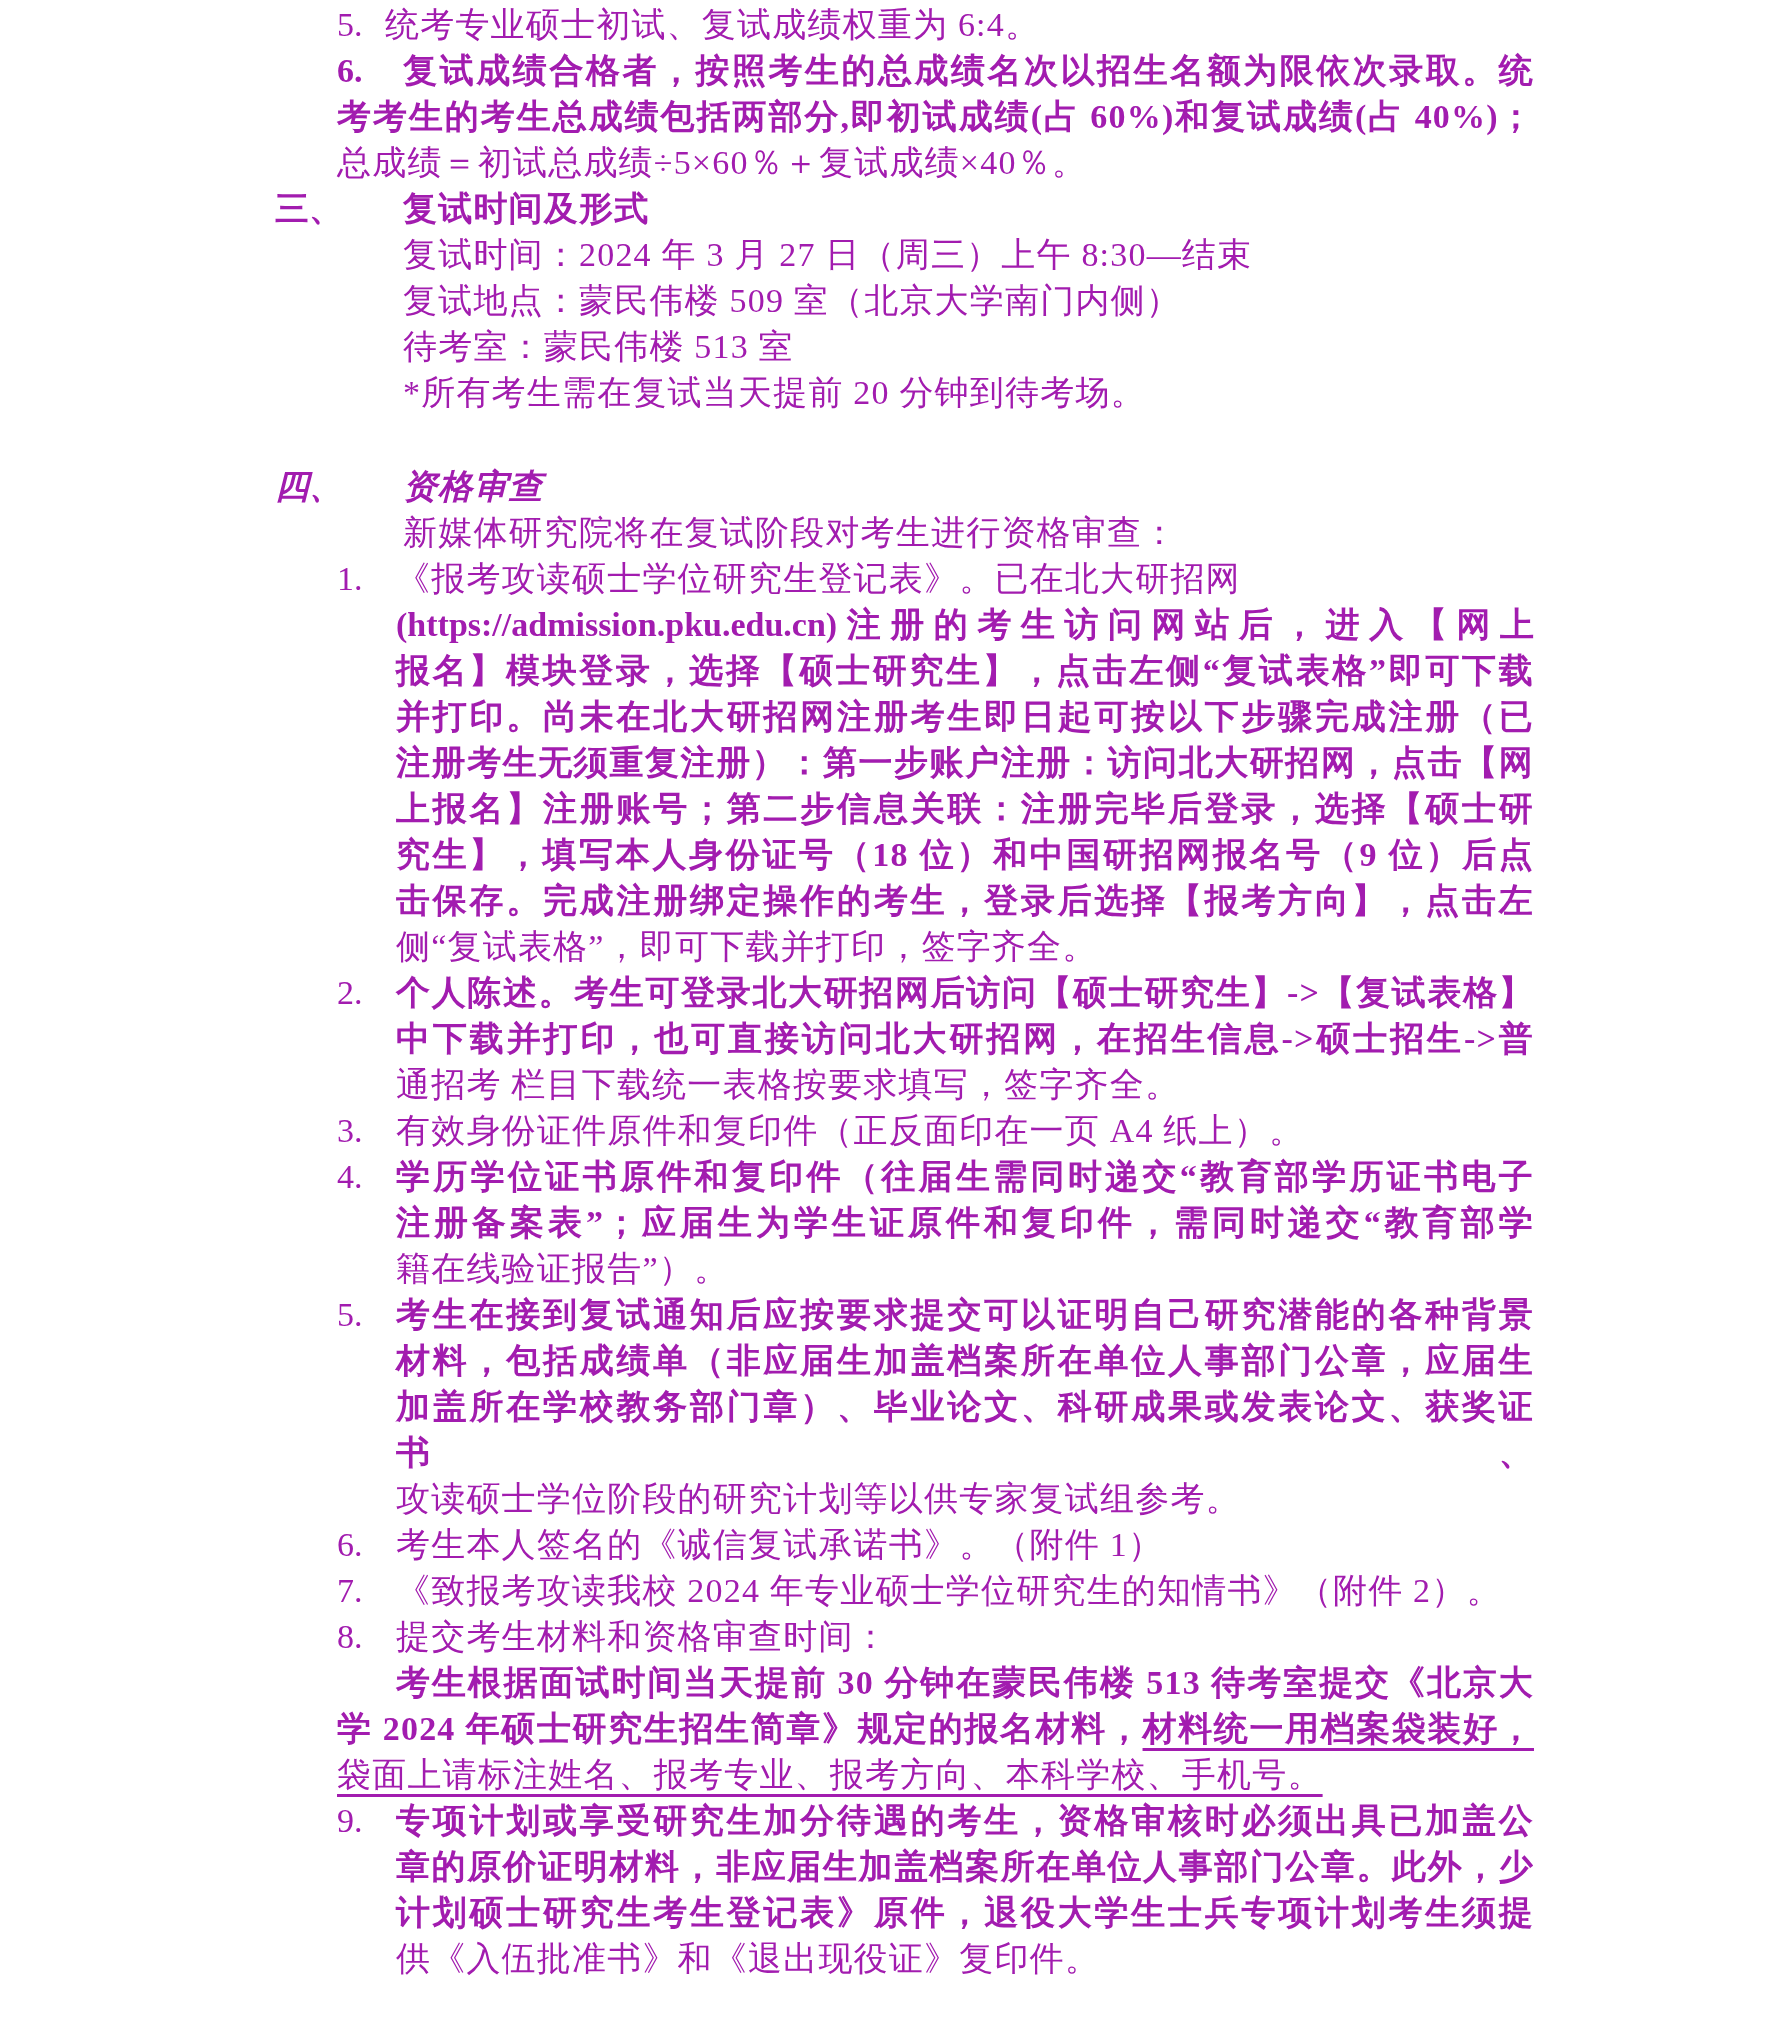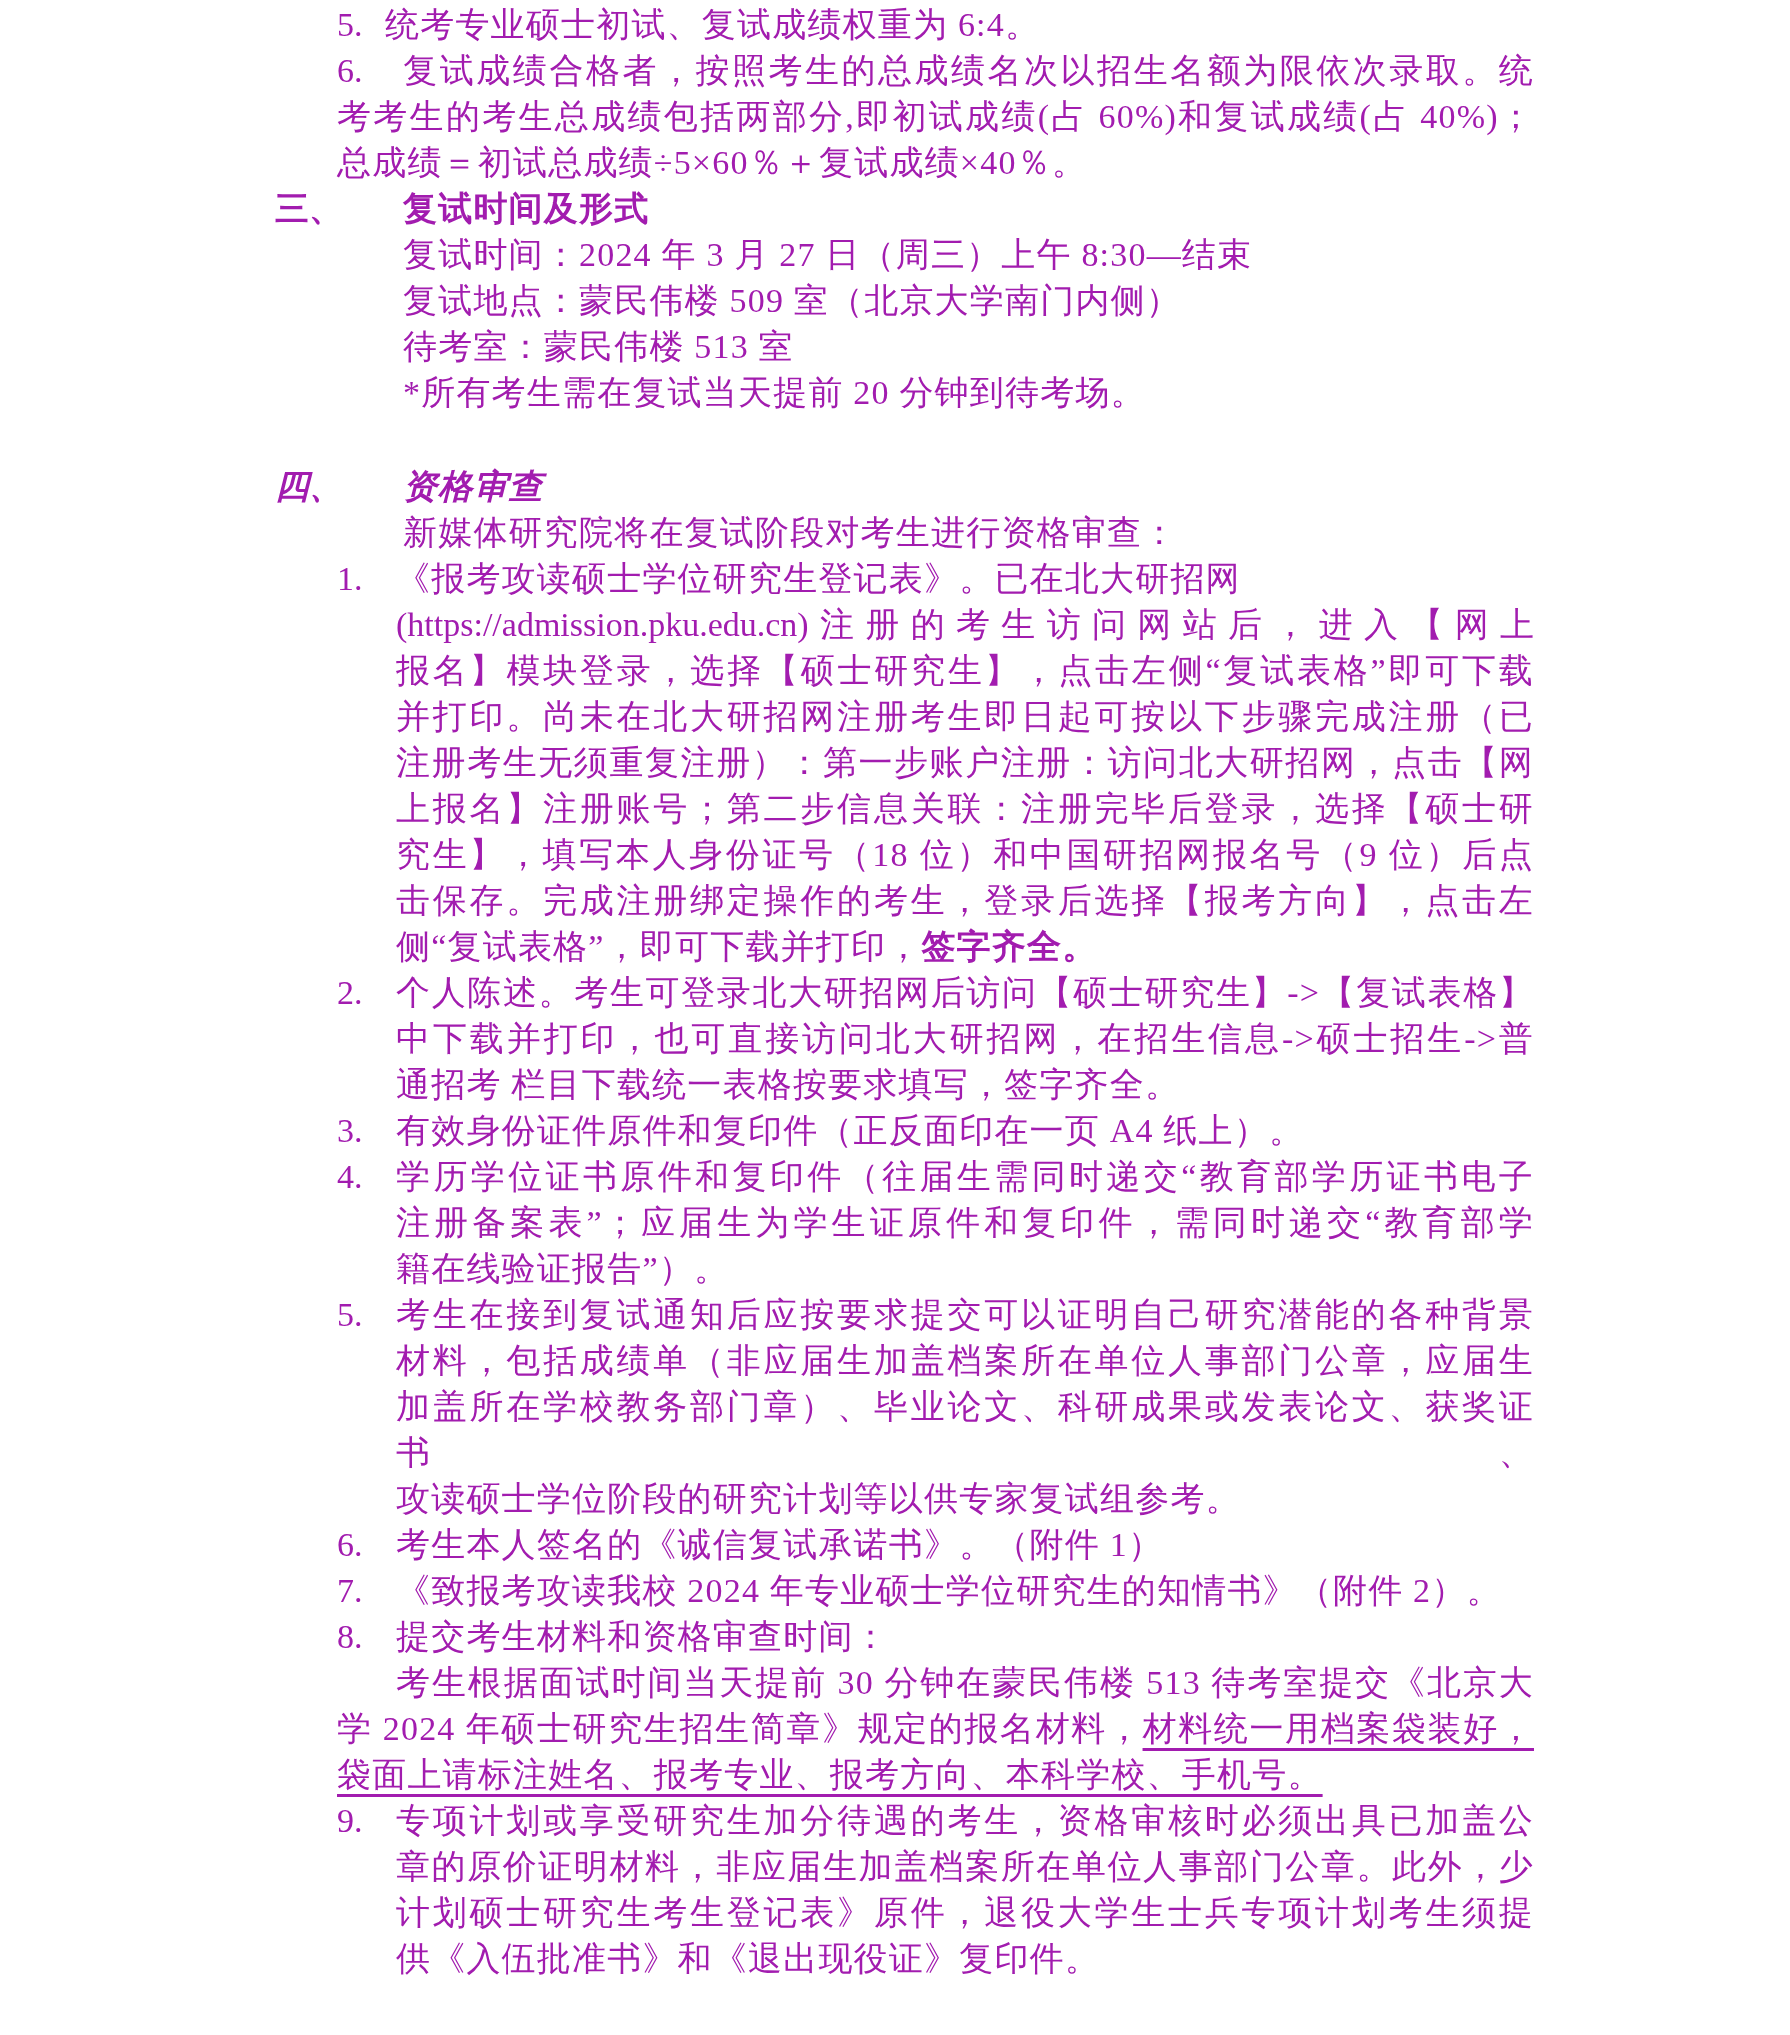--- a/index.html
+++ b/index.html
@@ -7,32 +7,32 @@
     position:relative;
     width:1791px;height:2035px;
     background:#ffffff;color:#a21caf;
     font-family:"Liberation Serif","DejaVu Serif",serif;
     font-size:34px;line-height:46px;letter-spacing:1.2px;
     box-sizing:border-box;
     padding:2px 257px 0 275px;
     overflow:hidden;
   }
   .line{min-height:46px;text-align:left;}
-  .full{text-align:justify;text-align-last:justify;}
+  .full{text-align:justify;text-align-last:justify;font-weight:bold;}
   .tight{letter-spacing:0;}
   .section{font-weight:bold;}
   .section .snum{display:inline-block;width:128px;letter-spacing:0;}
   .gap{margin-top:48px;font-style:italic;}
   .para{margin-left:128px;}
   .numflow{margin-left:62px;}
   .numflow .inum{display:inline-block;letter-spacing:0;}
   .li{position:relative;margin-left:62px;padding-left:59px;}
   .li .lnum{position:absolute;left:0;top:0;width:59px;letter-spacing:0;}
   .out{margin-left:-59px;}
-  .b{font-weight:bold;text-align:right;}
+  .b{font-weight:normal;text-align:right;}
   .u{text-decoration:underline;text-decoration-thickness:3px;text-underline-offset:7.8px;}
 </style>
 </head>
 <body>
 
 <div class="page" id="doc">
     <div class="numflow">
       <div class="line"><span class="inum" style="width: 48px;">5.</span><span>统考专业硕士初试、复试成绩权重为 6:4。</span></div>
     </div>
     <div class="numflow">

